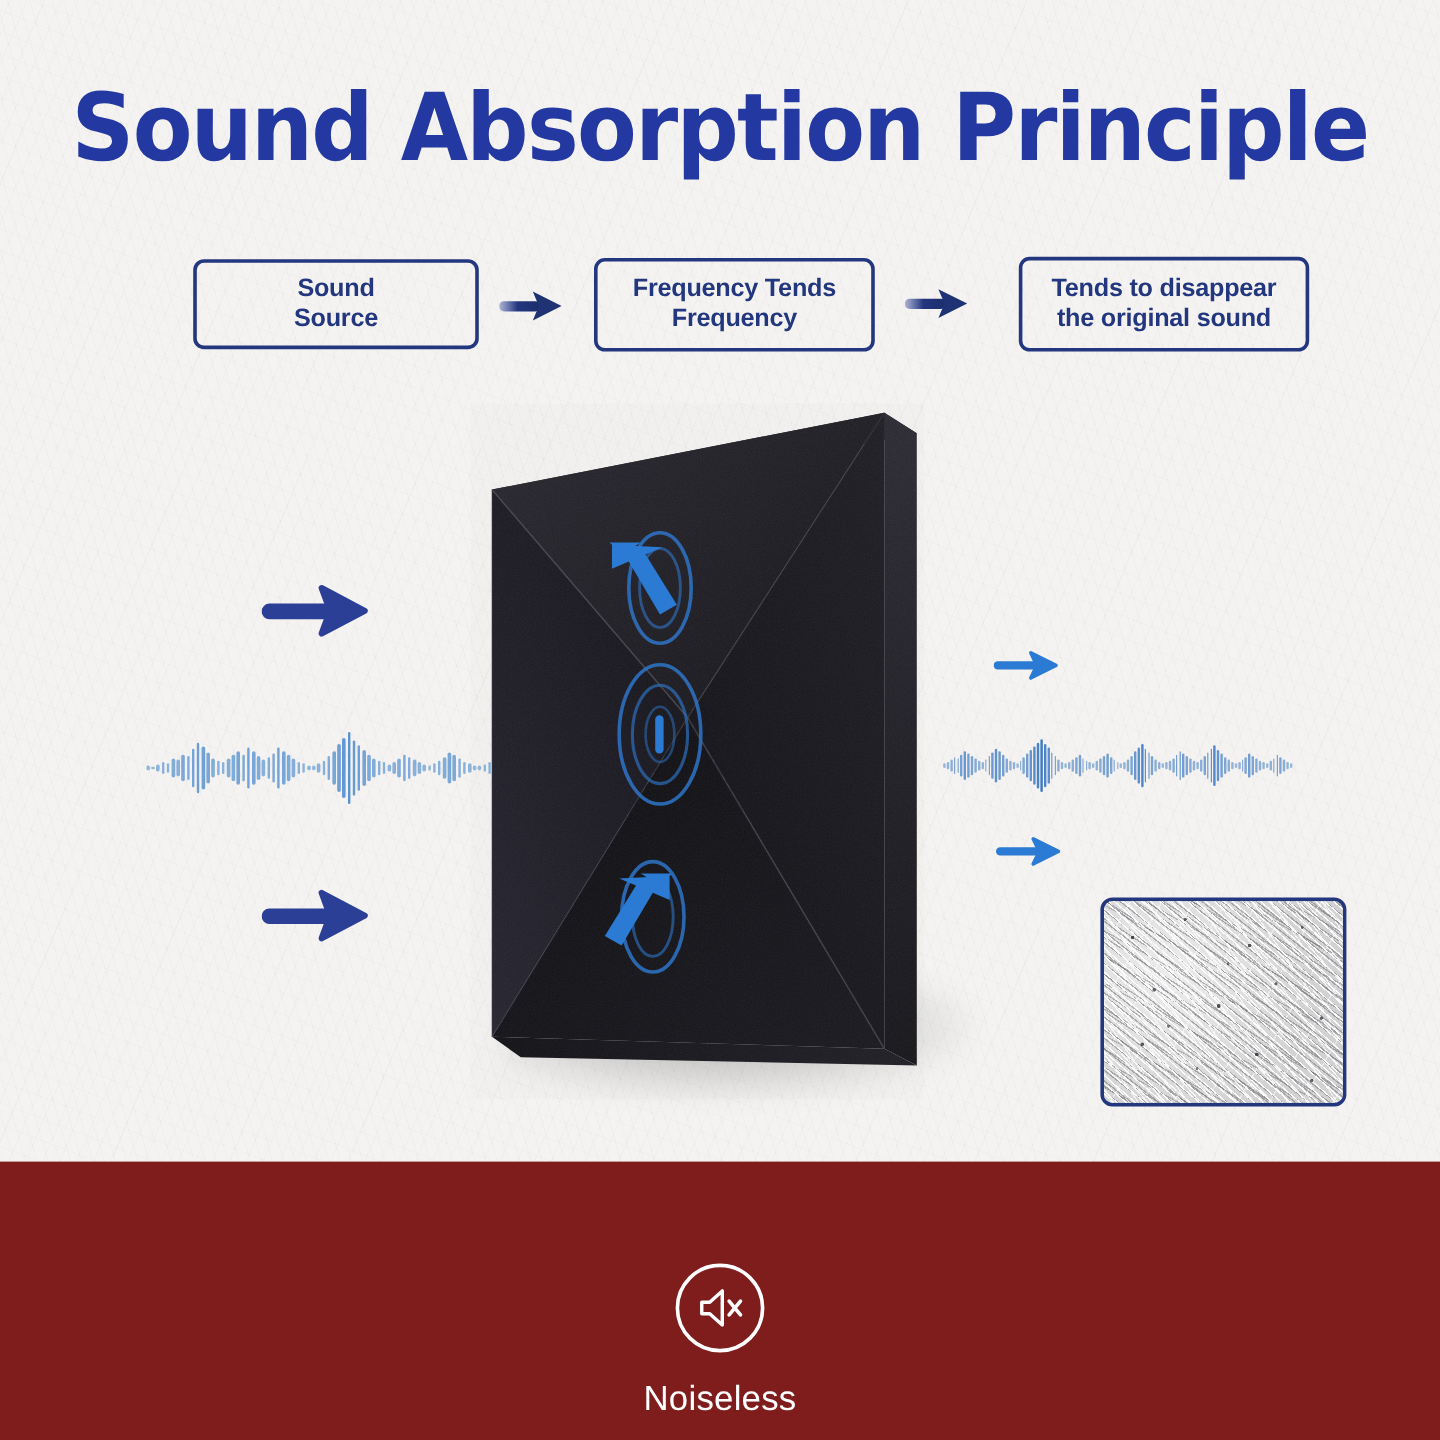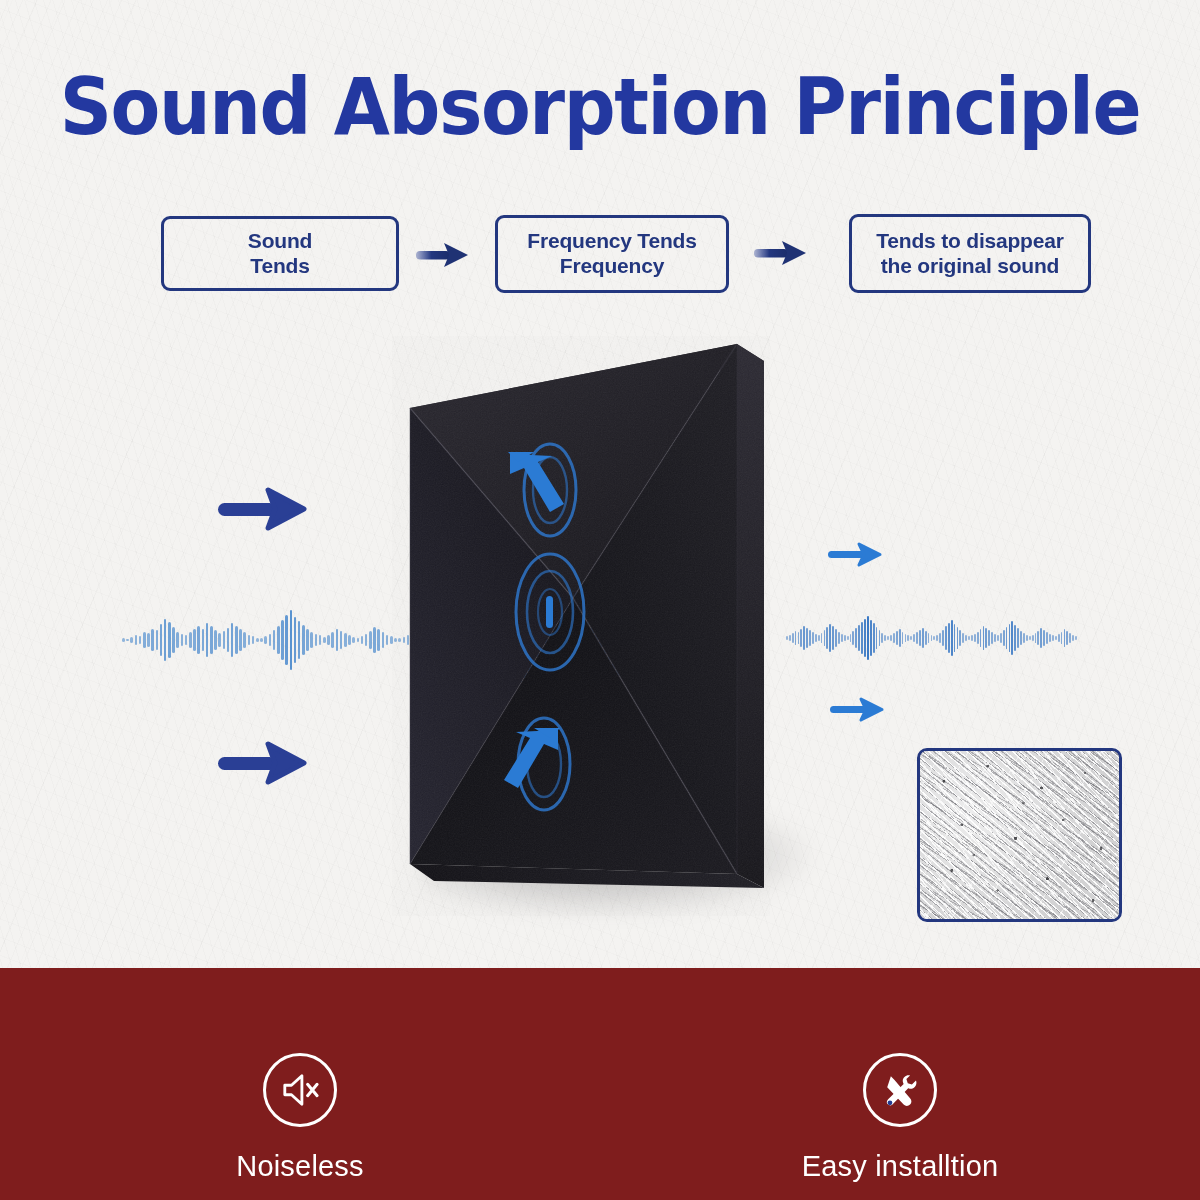--- a/index.html
+++ b/index.html
@@ -157,21 +157,21 @@
 <div id="stage">
   <div id="paper-texture"></div>
 
   <div id="title">Sound Absorption Principle</div>
 
   <div id="flow">
 
     <div class="flow-box" id="box-1">
       <div>
         <span>Sound</span><br>
-        <span>Tends</span>
+        <span>Source</span>
       </div>
     </div>
 
     <svg class="flow-arrow" id="flow-arrow-1" viewBox="0 0 56 30">
       <defs>
           <linearGradient id="fg1" x1="0" y1="0" x2="1" y2="0">
         <stop offset="0" stop-color="#2a3f95" stop-opacity=".35"></stop>
             <stop offset=".45" stop-color="#23377f"></stop>
             <stop offset="1" stop-color="#1b2d6b"></stop>
       </linearGradient>
@@ -544,27 +544,15 @@
       <div class="feature-icon">
         <svg viewBox="0 0 44 40" width="42" height="38">
           <path d="M6 15 L13 15 L24 5 L24 35 L13 25 L6 25 Z" fill="none" stroke="#fff" stroke-width="3" stroke-linejoin="round"></path>
           <path d="M30 14 L40 26 M40 14 L30 26" stroke="#fff" stroke-width="3.2" stroke-linecap="round"></path>
         </svg>
       </div>
       <div class="feature-label">Noiseless</div>
     </div>
 
 
-    <div class="feature">
-      <div class="feature-icon">
-        <svg viewBox="0 0 46 46" width="42" height="42">
-          <g transform="rotate(0 23 23)">
-            <path d="M13 8 L17 12 L34 32 C36 34 36 37 34 39 C32 41 29 41 27 39 L9 20 L13 8 Z" fill="#fff"></path>
-            <path d="M34 7 C30 6 26 9 26 13 C26 15 27 16.5 27 16.5 L10 33 C8 35 8 37.5 10 39 C12 40.5 14 40 15.5 38 L32 21 C32 21 34 22 36 21.5 C40 20.5 42 16 40.5 12.5 L36 17 L31.5 15.5 L30 11 Z" fill="#fff"></path>
-            <circle cx="12" cy="37" r="2.6" fill="#233a8f"></circle>
-          </g>
-        </svg>
-      </div>
-      <div class="feature-label">Easy installtion</div>
-    </div>
 
   </div>
 </div>
 
 </body></html>

